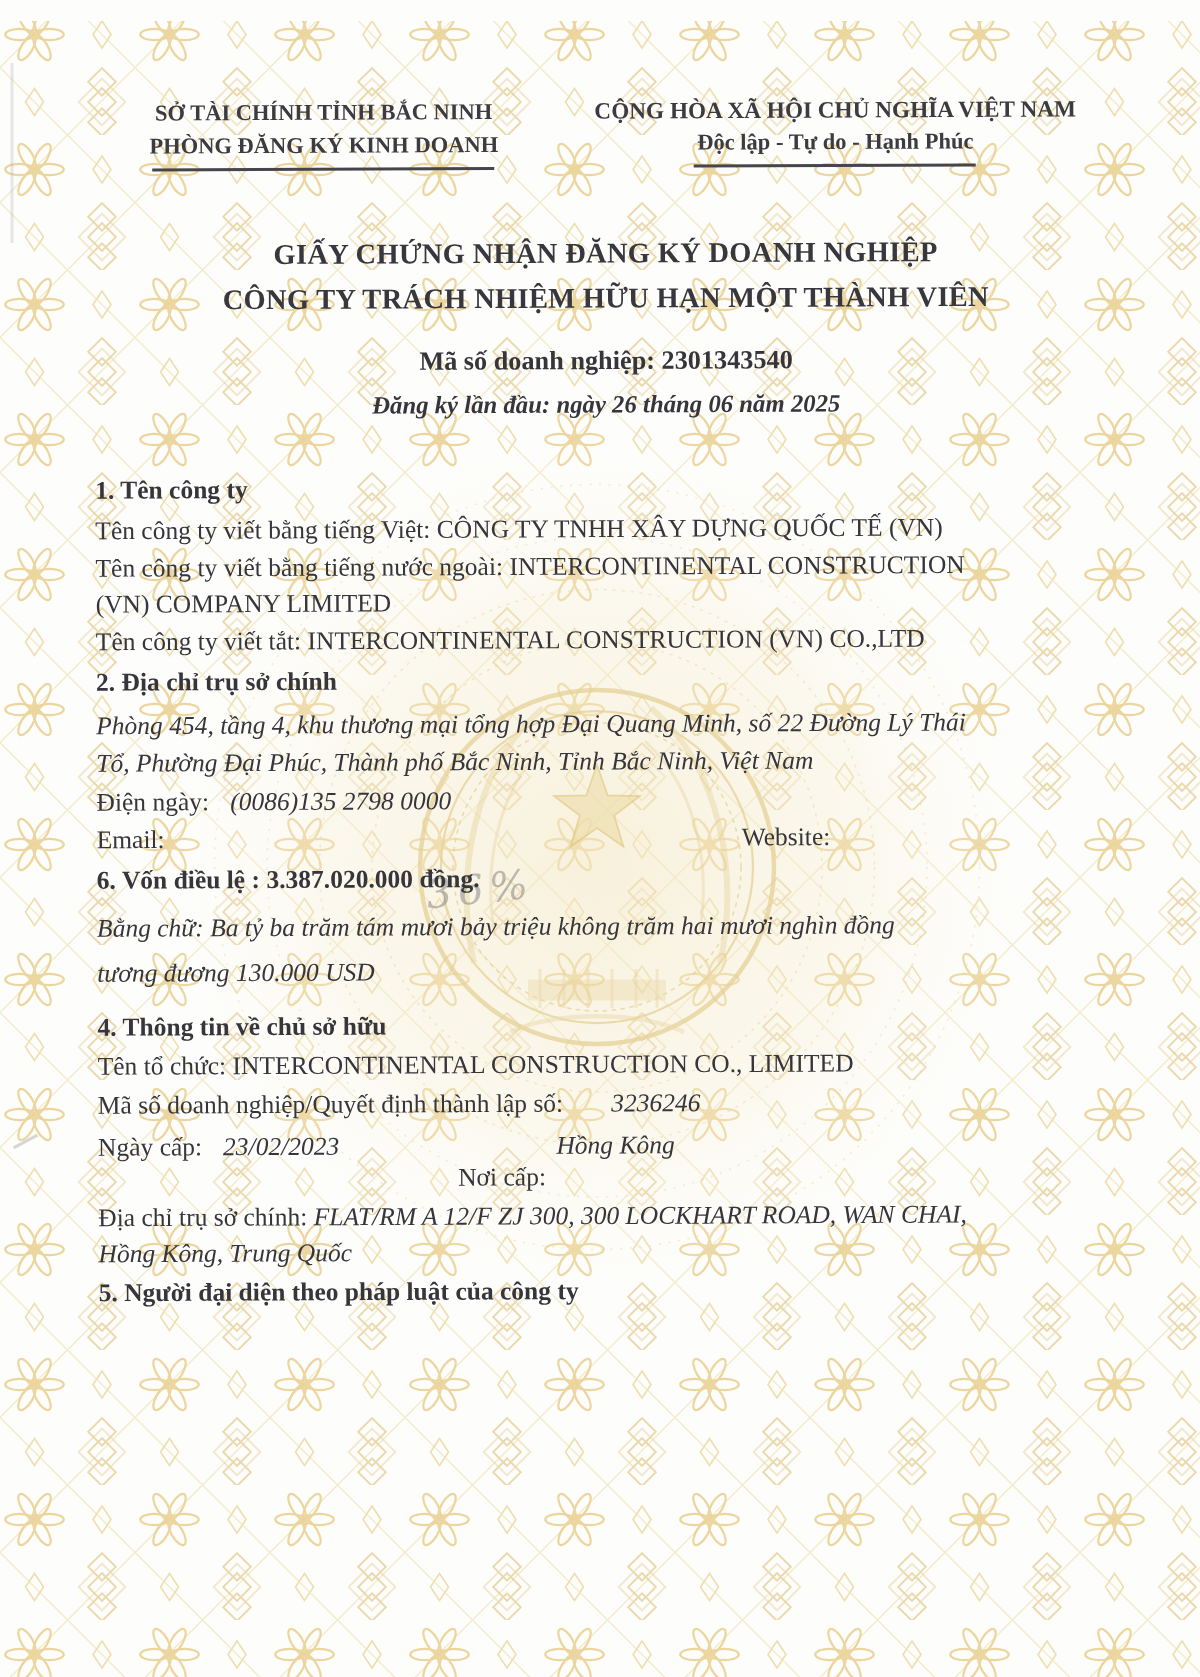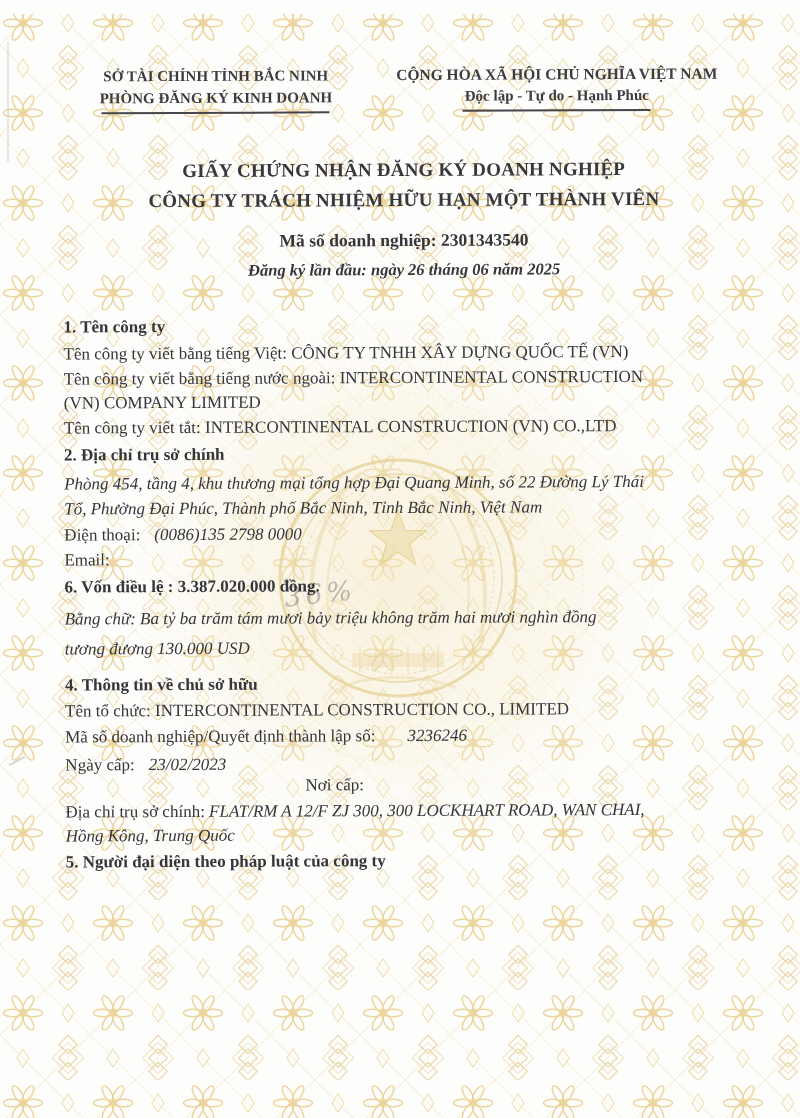--- a/index.html
+++ b/index.html
@@ -149,25 +149,26 @@
       <span>INTERCONTINENTAL CONSTRUCTION (VN) CO.,LTD</span>
     </p>
 
     <div class="sec-heading mt2">2. Địa chỉ trụ sở chính</div>
     <p class="line it mt4" style="line-height:25px;">
       <span class="block">Phòng 454, tầng 4, khu thương mại tổng hợp Đại Quang Minh, số 22 Đường Lý Thái</span>
       <span class="block">Tổ, Phường Đại Phúc, Thành phố Bắc Ninh, Tỉnh Bắc Ninh, Việt Nam</span>
     </p>
     <div class="row2 mt2">
       <p class="line c1">
-        <span>Điện thoại:</span><span class="gap"></span><span class="it">(0086)135 2798 0000</span>
+        <span>Điện ngày:</span><span class="gap"></span><span class="it">(0086)135 2798 0000</span>
       </p>
     </div>
     <div class="row2">
       <p class="line c1">Email:</p>
+      <p class="line c2">Website:</p>
     </div>
 
     <p class="line mt3" style="font-weight:bold;">
       <span>6. Vốn điều lệ :</span>
       <span>3.387.020.000 đồng.</span>
     </p>
     <p class="line it tall mt4">Bằng chữ: Ba tỷ ba trăm tám mươi bảy triệu không trăm hai mươi nghìn đồng</p>
     <p class="line it tall">tương đương 130.000 USD</p>
 
     <div class="sec-heading mt8">4. Thông tin về chủ sở hữu</div>
@@ -178,20 +179,21 @@
     <p class="line mt2">
       <span>Mã số doanh nghiệp/Quyết định thành lập số:</span><span class="biggap"></span><span class="it">3236246</span>
     </p>
     <div class="date-row mt3">
       <div class="dr-left">
         <span>Ngày cấp:</span><span class="gap"></span><span class="it">23/02/2023</span>
       </div>
       <div class="dr-right">
         <span class="plabel">Nơi cấp:</span>
         <span class="it">
+          <span class="block">Hồng Kông</span>
         </span>
       </div>
     </div>
     <p class="line mt3" style="line-height:23.5px;">
       <span>Địa chỉ trụ sở chính:</span>
       <span class="it">FLAT/RM A 12/F ZJ 300, 300 LOCKHART ROAD, WAN CHAI,</span>
       <span class="it block">Hồng Kông, Trung Quốc</span>
     </p>
 
     <div class="sec-heading mt2">5. Người đại diện theo pháp luật của công ty</div>

